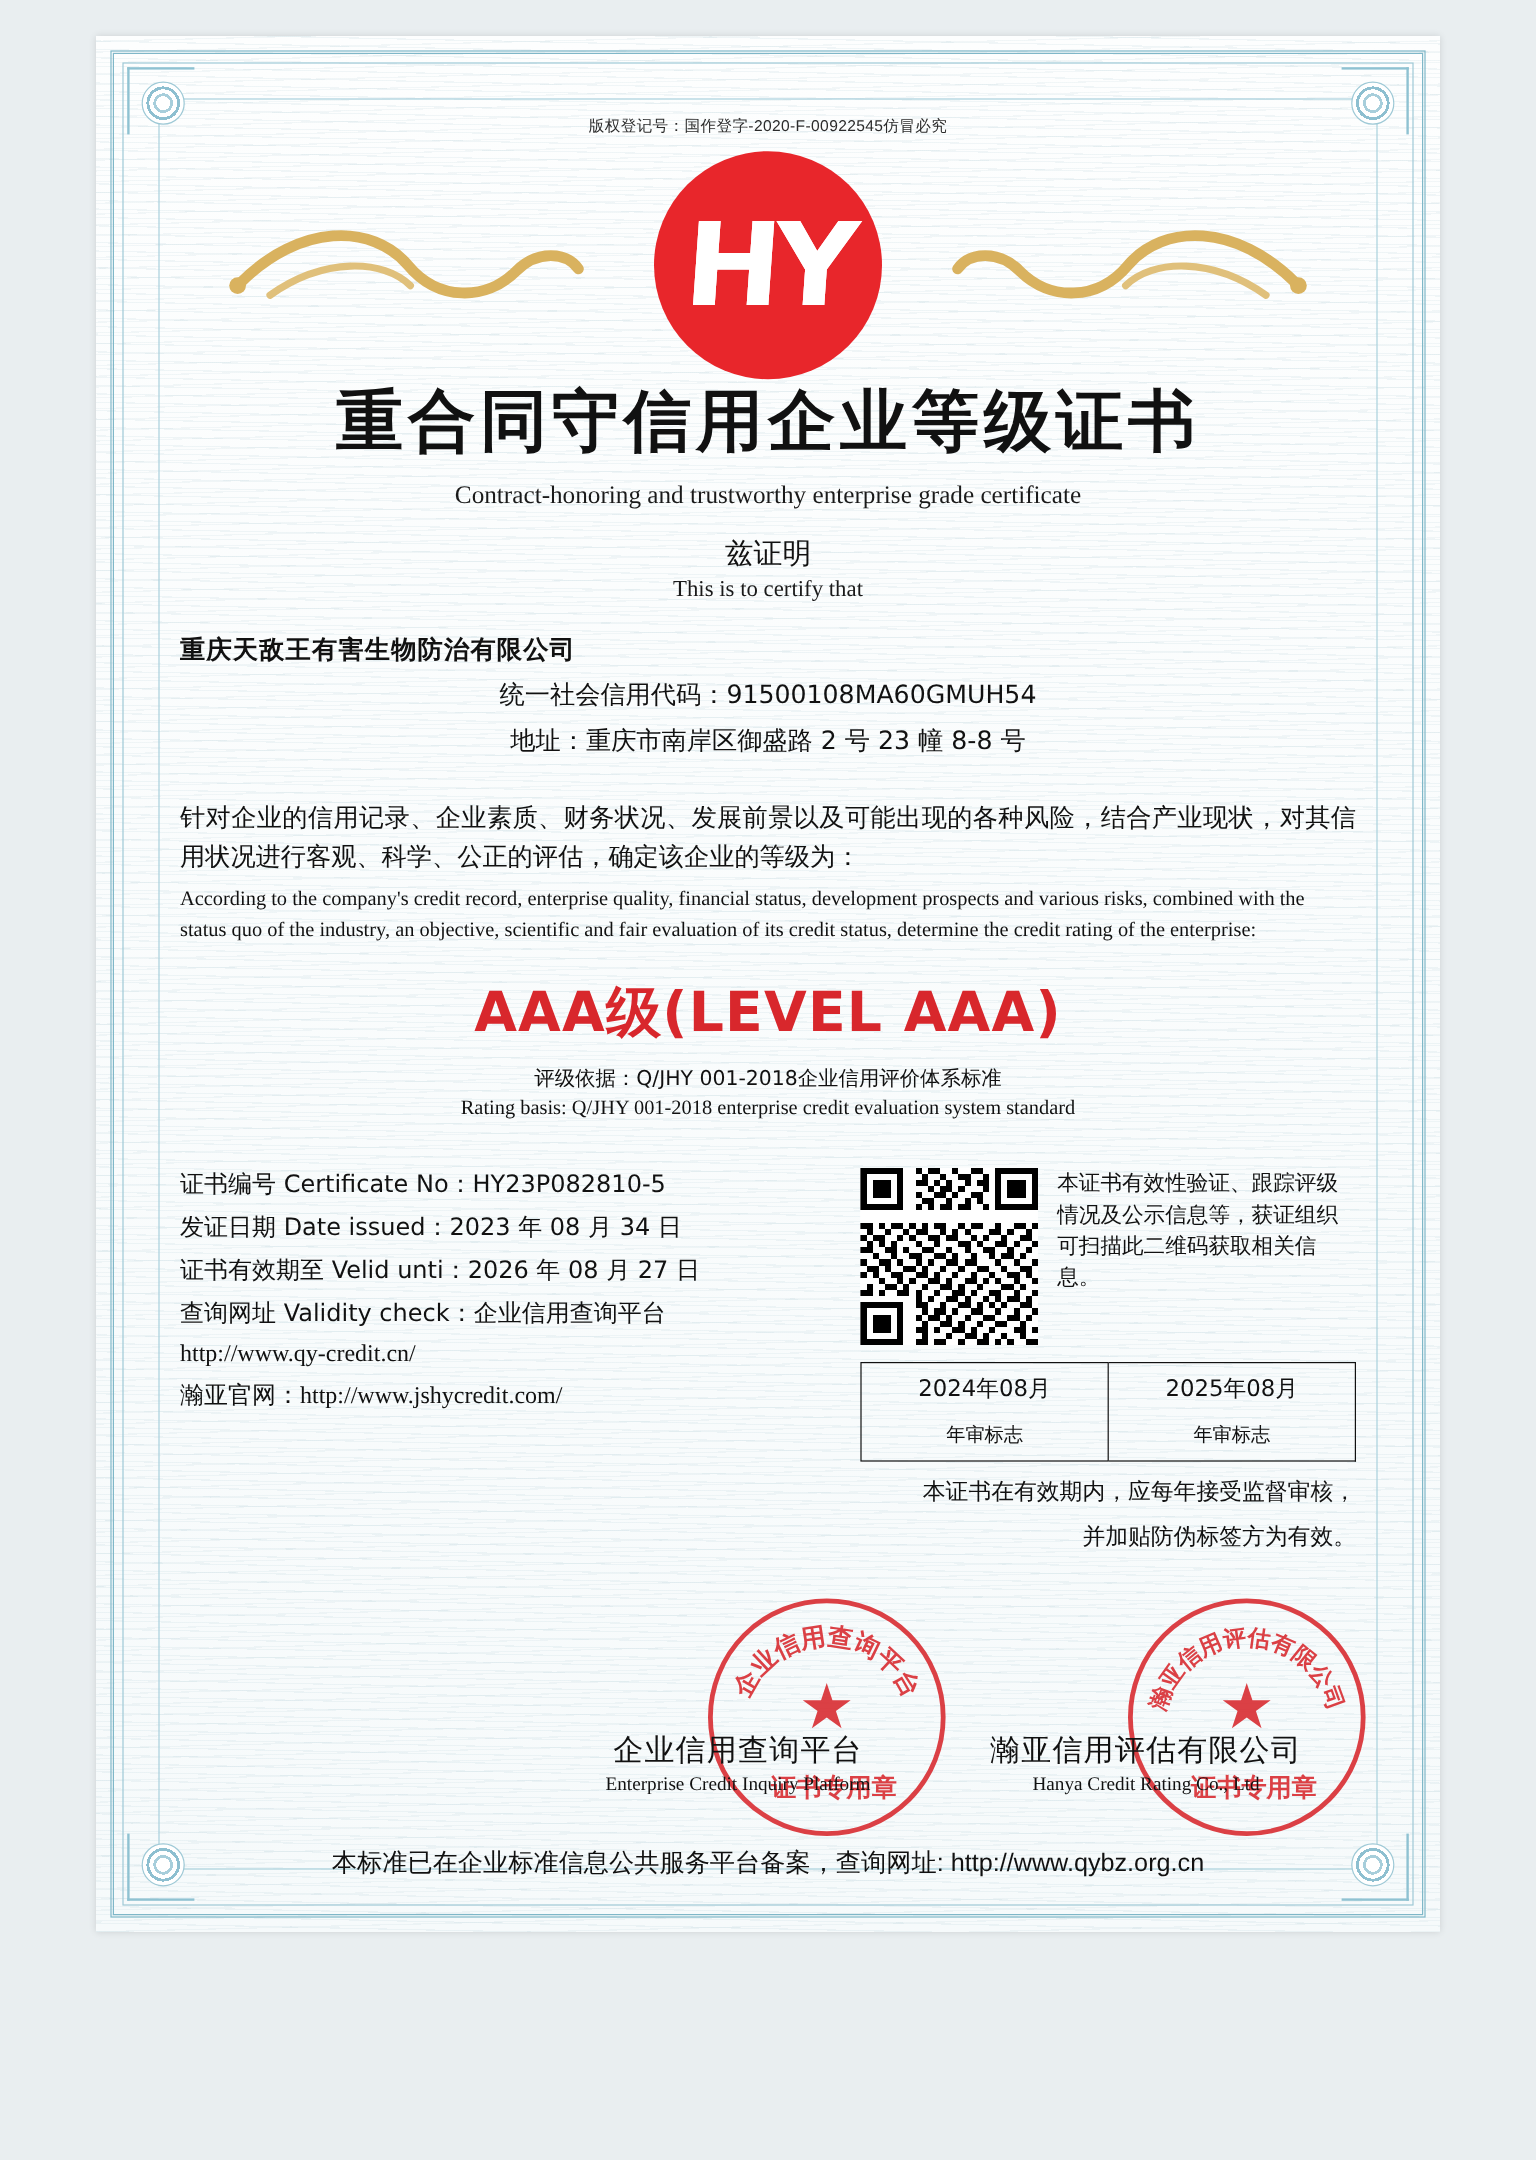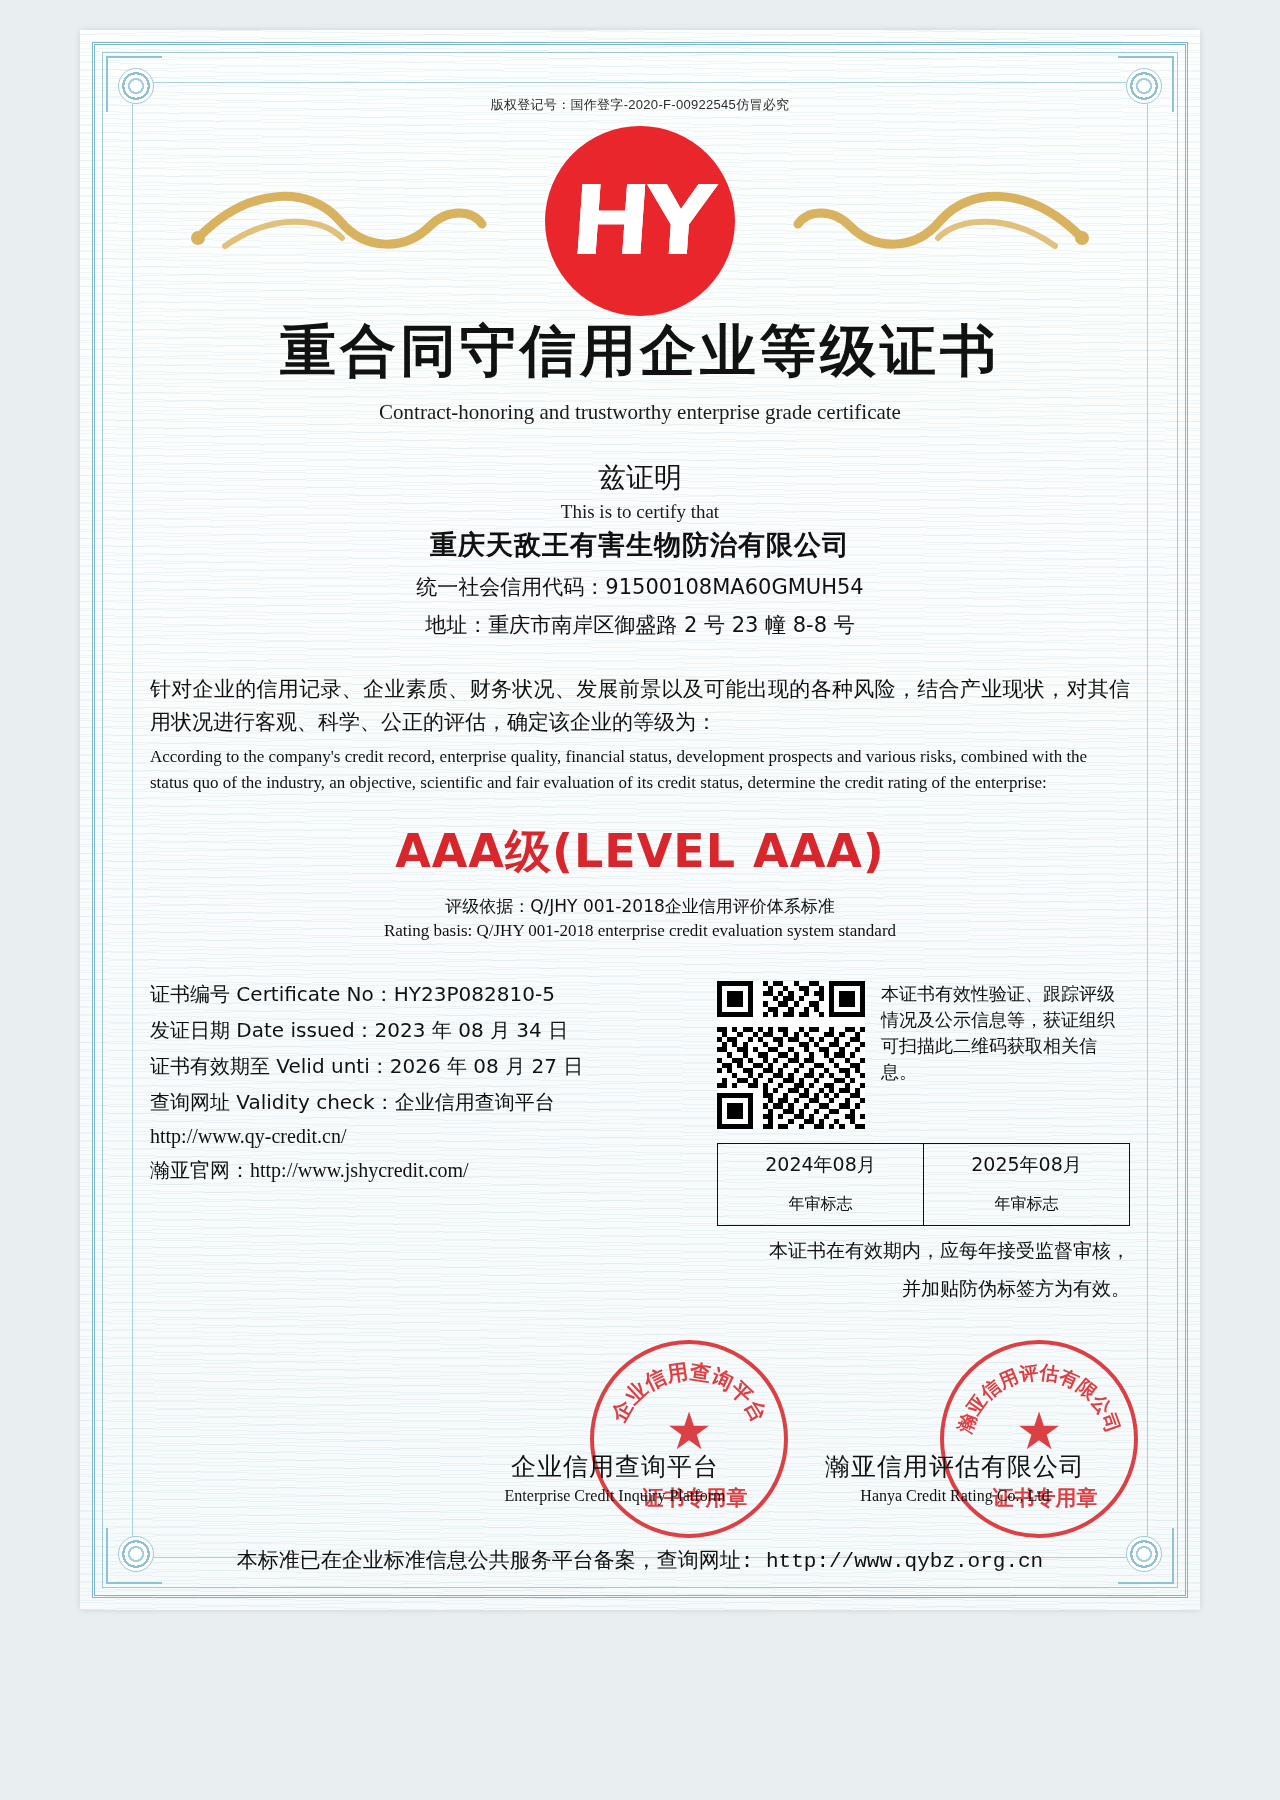--- a/index.html
+++ b/index.html
@@ -59,24 +59,24 @@
   }
 
   .title-cn{
     text-align:center;font-size:56px;font-weight:700;color:#111;
     letter-spacing:4px;margin-top:6px;font-family:"DejaVu Sans",sans-serif;
   }
   .title-en{
     text-align:center;font-size:21px;color:#1a1a1a;margin-top:10px;
     font-family:"Liberation Serif",serif;
   }
-  .certify-cn{text-align:center;font-size:28px;color:#111;margin-top:34px;font-family:"DejaVu Sans",sans-serif;}
+  .certify-cn{text-align:center;font-size:24px;color:#111;margin-top:20px;font-family:"DejaVu Sans",sans-serif;}
   .certify-en{text-align:center;font-size:19px;color:#1a1a1a;margin-top:4px;font-family:"Liberation Serif",serif;}
   .company{
-    text-align:center;font-size:27px;font-weight:700;color:#111;margin-top:4px;letter-spacing:1px;
+    font-size:21px;font-weight:700;color:#111;margin-top:24px;letter-spacing:1px;
     font-family:"DejaVu Sans",sans-serif;
   }
   .uscc,.addr{text-align:center;font-size:21px;color:#111;margin-top:10px;font-family:"DejaVu Sans",sans-serif;}
 
   .para{margin-top:34px;}
   .para-cn{font-size:21px;color:#111;line-height:1.55;text-align:justify;font-family:"DejaVu Sans",sans-serif;}
   .para-en{font-size:17px;color:#111;line-height:1.5;margin-top:6px;font-family:"Liberation Serif",serif;}
 
   .level{
     text-align:center;color:#d8272c;font-size:46px;font-weight:700;margin-top:26px;letter-spacing:1px;
@@ -123,21 +123,21 @@
   .red-stamp .arc{
     position:absolute;left:0;top:0;width:100%;height:100%;
   }
   .red-stamp .sub{
     position:absolute;left:12px;right:0;bottom:22px;text-align:center;
     color:#d8272c;font-size:21px;font-weight:700;font-family:"DejaVu Sans",sans-serif;
   }
 
   .footer{
     text-align:center;font-size:21px;color:#111;margin-top:6px;
-    font-family:Liberation Mono, monospace;
+    font-family:Liberation Sans, sans-serif;
   }
 </style>
 </head>
 <body>
 
 <div class="page">
   <div class="bd1"></div>
   <div class="bd2"></div>
   <div class="bd3"></div>
   <div class="bd4"></div>

